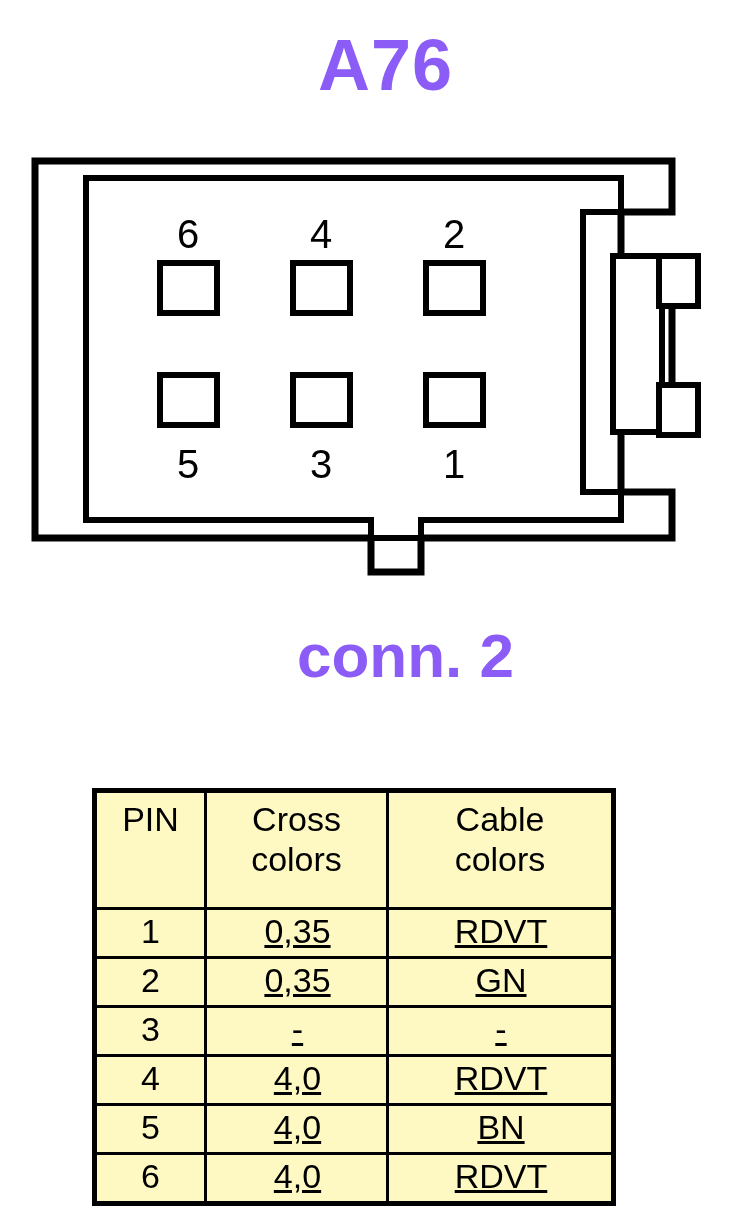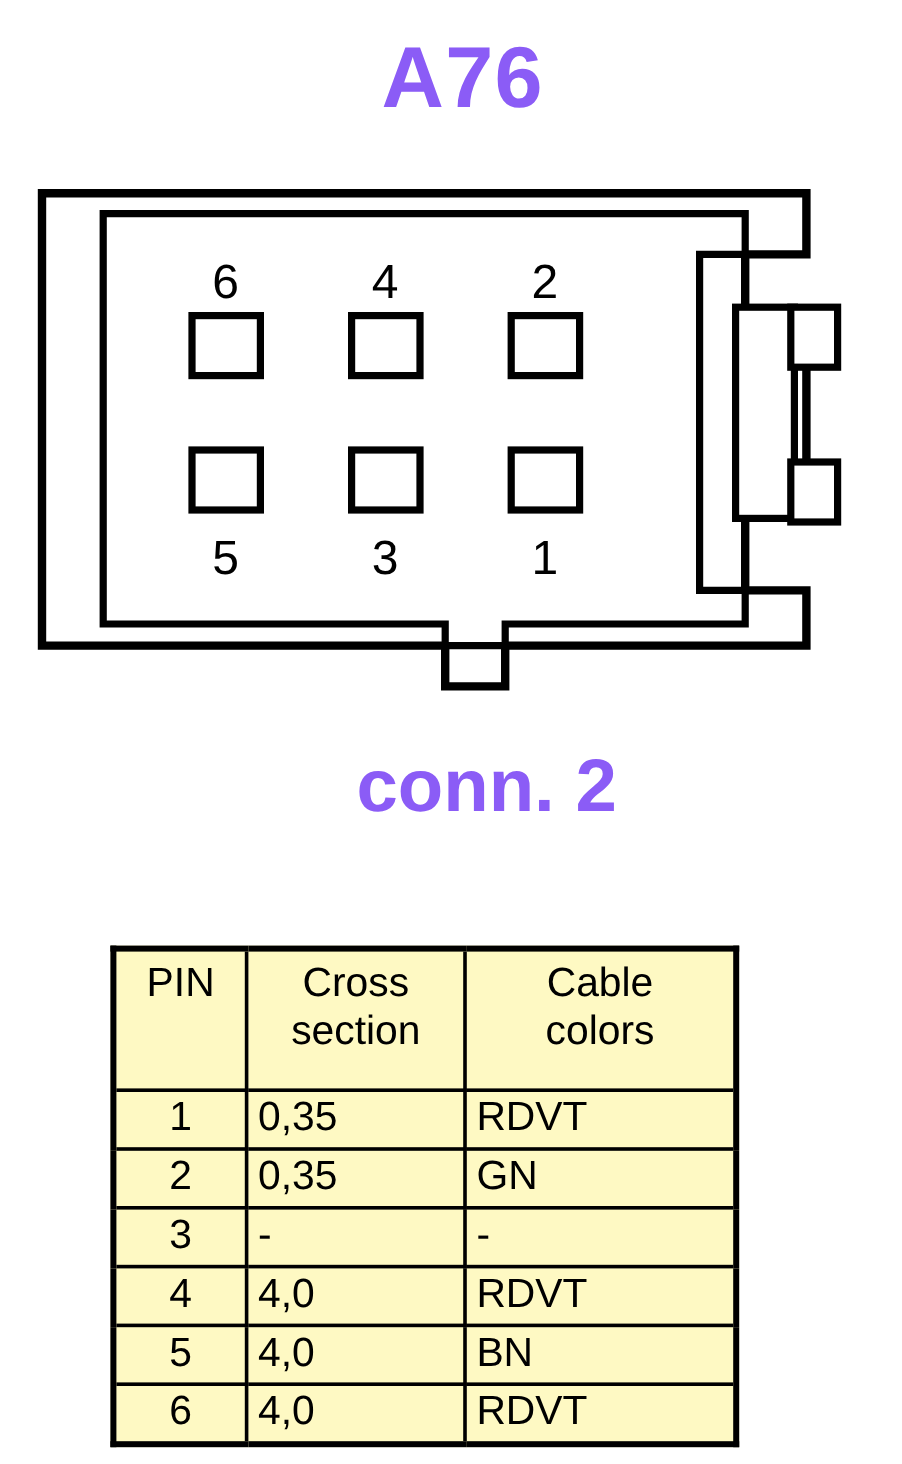--- a/index.html
+++ b/index.html
@@ -96,22 +96,23 @@
   #pinout-table tbody td {
     height: 44px;
     vertical-align: top;
     padding-top: 1px;
     padding-bottom: 1px;
   }
   #pinout-table td.cell-pin {
     text-align: center;
   }
   #pinout-table td.cell-value {
-    text-align: left;
+    text-align: center;
     padding-left: 8px;
+    text-decoration: underline;
   }
   #pinout-table .outer-left  { border-left-width: 5px; }
   #pinout-table .outer-right { border-right-width: 5px; }
   #pinout-table thead th     { border-top-width: 5px; }
   #pinout-table tbody tr:last-child td { border-bottom-width: 5px; }
 </style>
 </head>
 <body>
 
 <div id="page-root">
@@ -157,21 +158,21 @@
   <table id="pinout-table">
     <colgroup>
       <col class="col-pin">
       <col class="col-cross">
       <col class="col-colors">
     </colgroup>
     <thead>
       <tr>
         <th class="outer-left">PIN</th>
         <th>Cross
-section</th>
+colors</th>
         <th class="outer-right">Cable
 colors</th>
       </tr>
     </thead>
     <tbody>
       <tr>
         <td class="cell-pin outer-left">1</td>
         <td class="cell-value">0,35</td>
         <td class="cell-value outer-right">RDVT</td>
       </tr>

